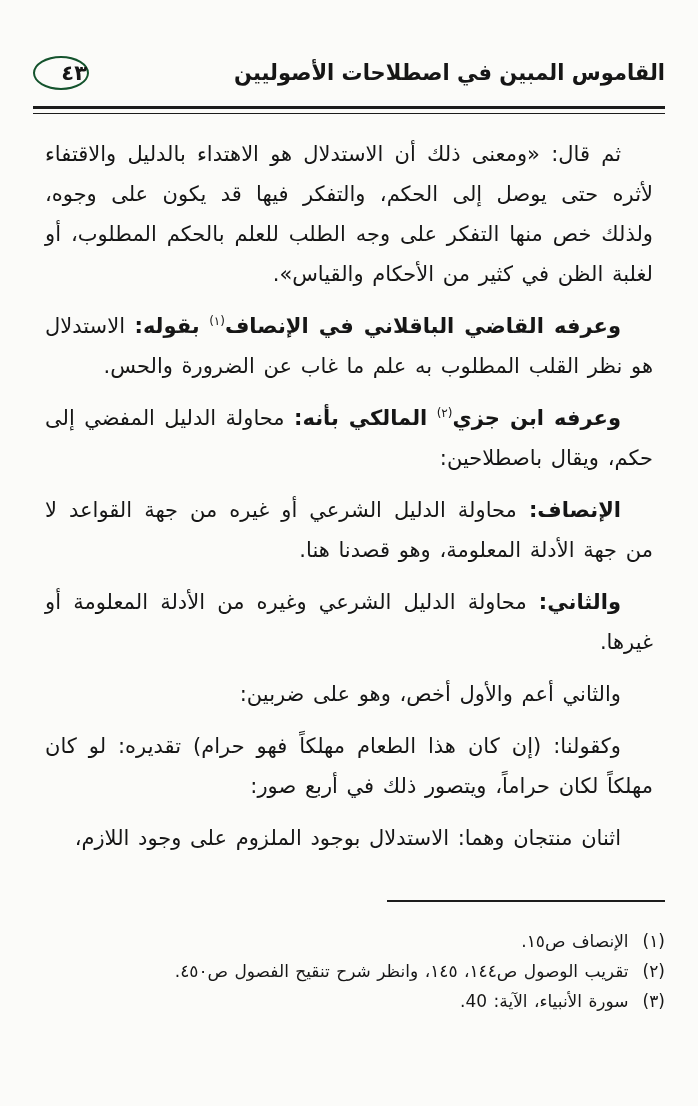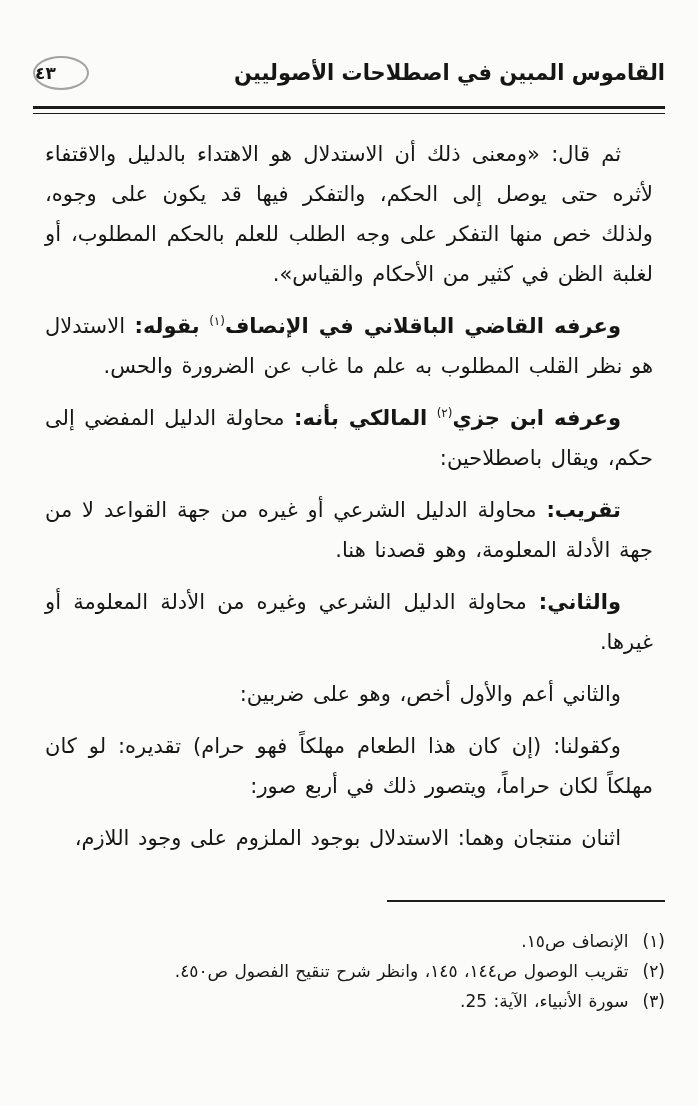--- a/index.html
+++ b/index.html
@@ -26,25 +26,25 @@
     height:46px;
   }
   .book-title{
     font-size:21px;
     font-weight:bold;
     letter-spacing:0px;
     transform:scaleY(1.05);
     white-space:nowrap;
   }
   .page-number-oval{
-    border:2px solid #a3a3a3;
+    border:2px solid #14532d;
     border-radius:50%;
     width:56px;height:34px;
-    display:flex;align-items:center;justify-content:flex-end;
-    font-size:17px;font-weight:bold;
+    display:flex;align-items:center;justify-content:flex-start;
+    font-size:21px;font-weight:bold;
     box-sizing:border-box;
     margin-right:22px;
   }
   .double-rule{margin-top:10px;}
   .rule-thick{height:3px;background:#1c1c1c;}
   .rule-thin{height:1px;background:#1c1c1c;margin-top:4px;}
   
   .content{
     margin-top:20px;
     font-size:21px;
@@ -108,21 +108,21 @@
   </div>
 
   <div class="content">
 
     <p><span>ثم قال: «ومعنى ذلك أن الاستدلال هو الاهتداء بالدليل والاقتفاء لأثره حتى يوصل إلى الحكم، والتفكر فيها قد يكون على وجوه، ولذلك خص منها التفكر على وجه الطلب للعلم بالحكم المطلوب، أو لغلبة الظن في كثير من الأحكام والقياس».</span></p>
 
     <p><b>وعرفه القاضي الباقلاني في الإنصاف</b><sup>(١)</sup> <b>بقوله:</b> <span>الاستدلال هو نظر القلب المطلوب به علم ما غاب عن الضرورة والحس.</span></p>
 
     <p><b>وعرفه ابن جزي</b><sup>(٢)</sup> <b>المالكي بأنه:</b> <span>محاولة الدليل المفضي إلى حكم، ويقال باصطلاحين:</span></p>
 
-    <p><b>تقريب:</b> <span>محاولة الدليل الشرعي أو غيره من جهة القواعد لا من جهة الأدلة المعلومة، وهو قصدنا هنا.</span></p>
+    <p><b>الإنصاف:</b> <span>محاولة الدليل الشرعي أو غيره من جهة القواعد لا من جهة الأدلة المعلومة، وهو قصدنا هنا.</span></p>
 
     <p><b>والثاني:</b> <span>محاولة الدليل الشرعي وغيره من الأدلة المعلومة أو غيرها.</span></p>
 
     <p><span>والثاني أعم والأول أخص، وهو على ضربين:</span></p>
 
 
 
     <p><span>وكقولنا: (إن كان هذا الطعام مهلكاً فهو حرام) تقديره: لو كان مهلكاً لكان حراماً، ويتصور ذلك في أربع صور:</span></p>
 
     <p><span>اثنان منتجان وهما: الاستدلال بوجود الملزوم على وجود اللازم،</span></p>
@@ -135,18 +135,18 @@
       <div class="footnote">
         <span class="fn-num">(١)</span>
         <span class="fn-text">الإنصاف ص١٥.</span>
       </div>
       <div class="footnote">
         <span class="fn-num">(٢)</span>
         <span class="fn-text">تقريب الوصول ص١٤٤، ١٤٥، وانظر شرح تنقيح الفصول ص٤٥٠.</span>
       </div>
       <div class="footnote">
         <span class="fn-num">(٣)</span>
-        <span class="fn-text">سورة الأنبياء، الآية: 25.</span>
+        <span class="fn-text">سورة الأنبياء، الآية: 40.</span>
       </div>
     </div>
   </div>
 
 </div>
 
 </body></html>

